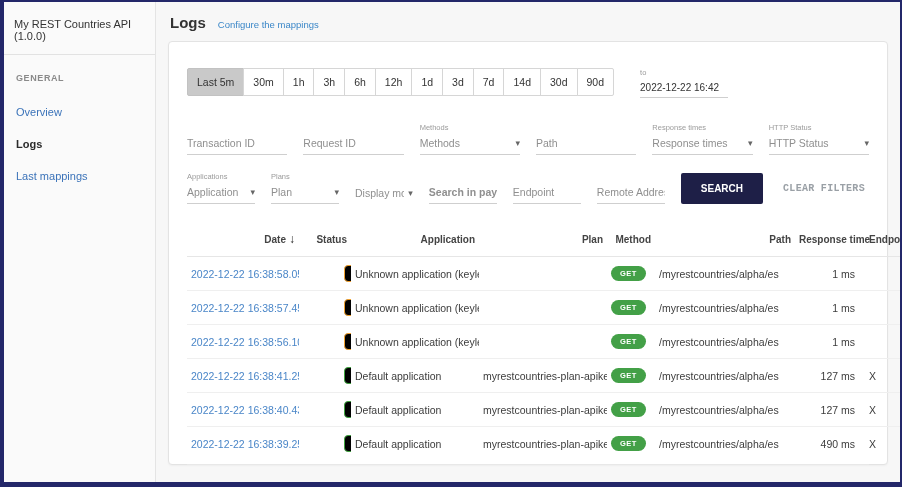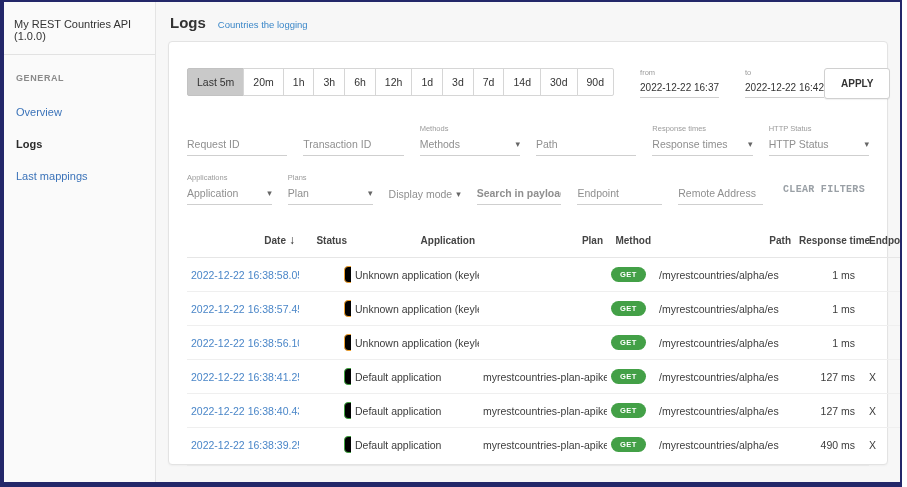--- a/index.html
+++ b/index.html
@@ -130,62 +130,54 @@
     <nav>
       <div class="nav-item">Overview</div>
       <div class="nav-item active">Logs</div>
       <div class="nav-item">Last mappings</div>
     </nav>
   </aside>
 
   <main class="main">
     <div class="page-header">
       <span class="page-title">Logs</span>
-      <a class="header-link">Countries the logging</a>
+      <a class="header-link">Configure the mappings</a>
     </div>
 
     <div class="card">
 
       <div class="row-a">
         <div class="btn-group">
             <button class="tr-btn selected">Last 5m</button>
-            <button class="tr-btn">20m</button>
+            <button class="tr-btn">30m</button>
             <button class="tr-btn">1h</button>
             <button class="tr-btn">3h</button>
             <button class="tr-btn">6h</button>
             <button class="tr-btn">12h</button>
             <button class="tr-btn">1d</button>
             <button class="tr-btn">3d</button>
             <button class="tr-btn">7d</button>
             <button class="tr-btn">14d</button>
             <button class="tr-btn">30d</button>
             <button class="tr-btn">90d</button>
           </div>
         <div class="date-field">
-          <span class="field-label">from</span>
-          <div class="date-value">2022-12-22 16:37</div>
-        </div>
-        <div class="date-field">
           <span class="field-label">to</span>
           <div class="date-value">2022-12-22 16:42</div>
         </div>
-        <div class="action-btns">
-          <button class="ghost-btn">APPLY</button>
-
-        </div>
       </div>
 
       <div class="filter-row">
         <div class="f-field">
           <span class="field-label">&nbsp;</span>
+          <input class="f-input" placeholder="Transaction ID" style="">
+        </div>
+        <div class="f-field">
+          <span class="field-label">&nbsp;</span>
           <input class="f-input" placeholder="Request ID" style="">
-        </div>
-        <div class="f-field">
-          <span class="field-label">&nbsp;</span>
-          <input class="f-input" placeholder="Transaction ID" style="">
         </div>
         <div class="f-field">
           <span class="field-label">Methods</span>
           <div class="f-select">
             <span class="sel-text">Methods</span>
             <span class="chev">▾</span>
           </div>
         </div>
         <div class="f-field">
           <span class="field-label">&nbsp;</span>
@@ -234,20 +226,21 @@
           <input class="f-input" style="font-weight: bold;" placeholder="Search in payloads">
         </div>
         <div class="f-field">
           <span class="field-label">&nbsp;</span>
           <input class="f-input" placeholder="Endpoint" style="">
         </div>
         <div class="f-field">
           <span class="field-label">&nbsp;</span>
           <input class="f-input" placeholder="Remote Address" style="">
         </div>
+        <button class="search-btn">SEARCH</button>
         <button class="clear-btn">CLEAR FILTERS</button>
       </div>
 
       <table>
         <thead>
           <tr>
             <th class="col-date"><span>Date</span><span class="sort-icon">↓</span></th>
             <th class="col-status">Status</th>
             <th class="col-app">Application</th>
             <th class="col-plan">Plan</th>

